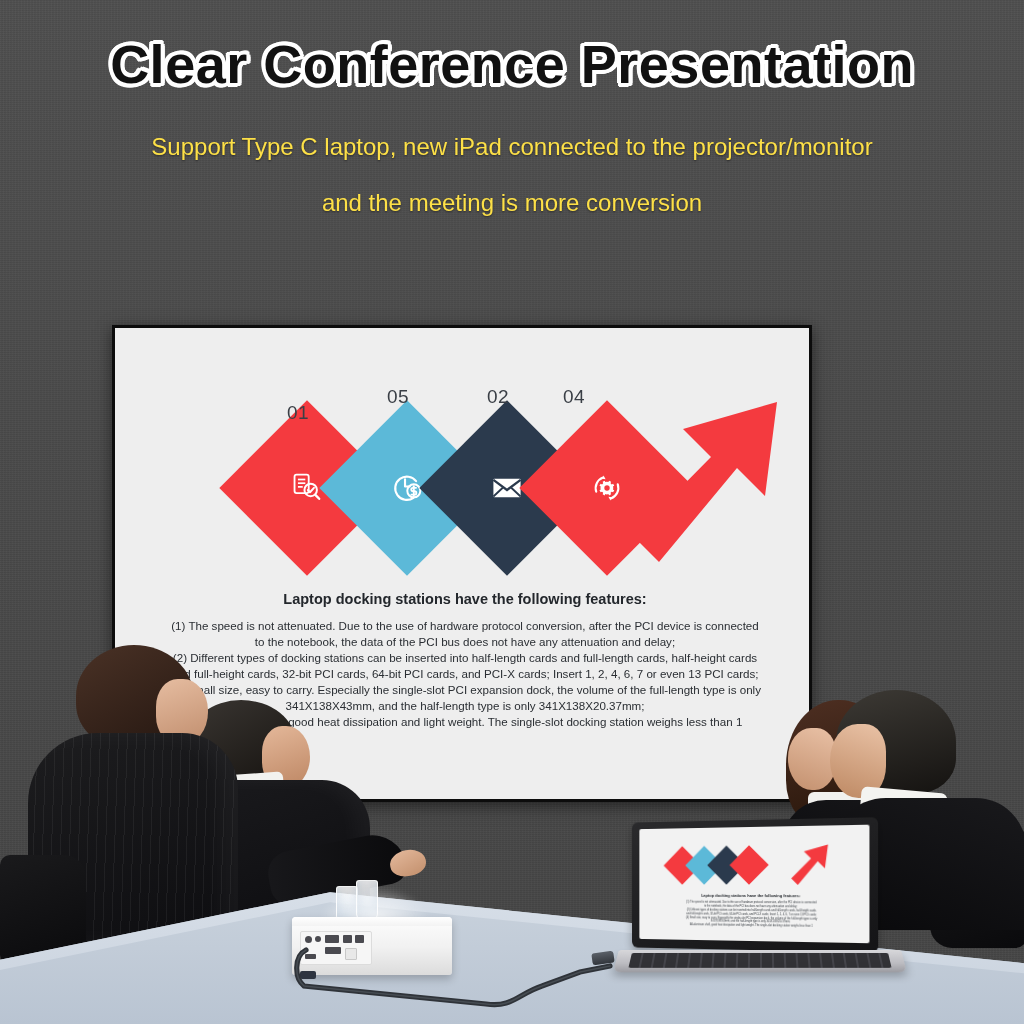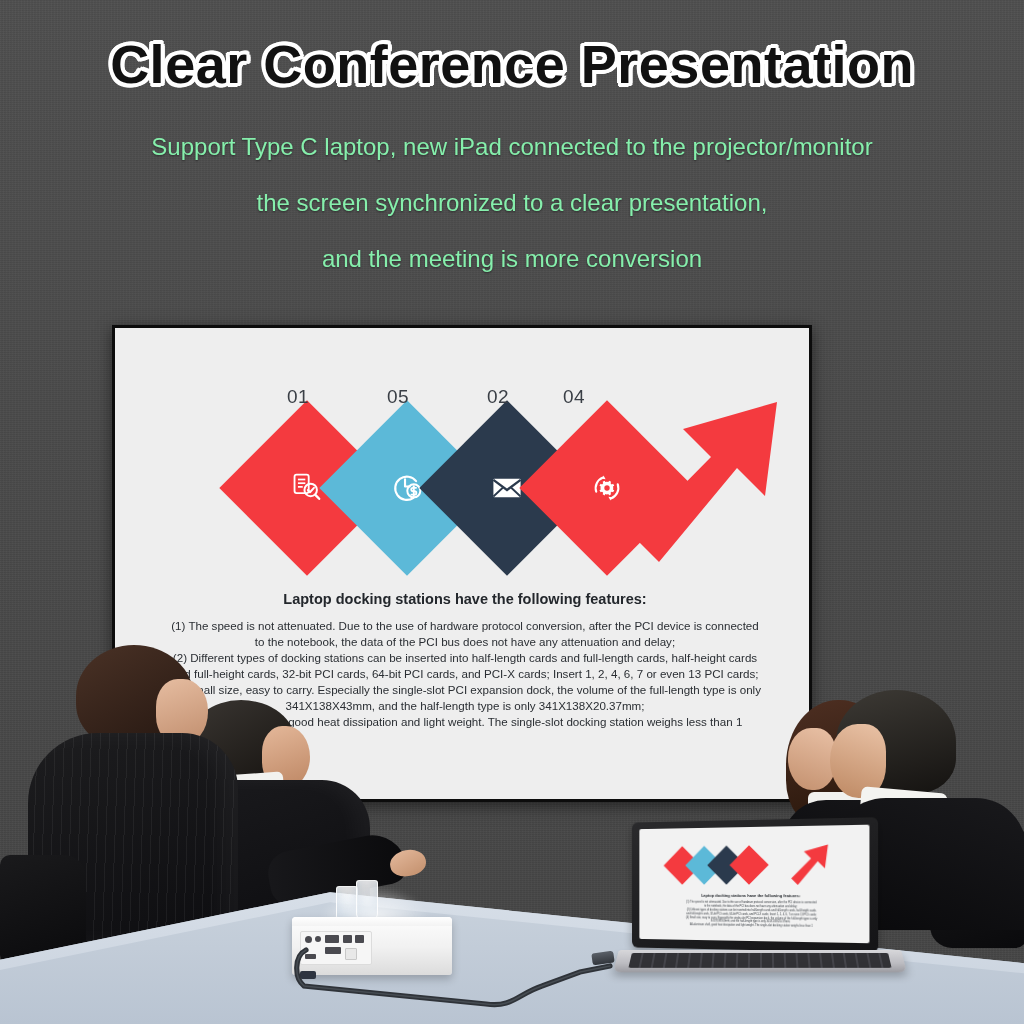--- a/index.html
+++ b/index.html
@@ -24,21 +24,21 @@
   .main-title {
     font-size:54px; font-weight:bold; letter-spacing:.5px;
     color:#111; margin-top:36px; line-height:1.05;
     font-stretch:condensed;
     text-shadow:
       -3px -3px 0 #fff,  3px -3px 0 #fff, -3px 3px 0 #fff, 3px 3px 0 #fff,
       -4px 0 0 #fff, 4px 0 0 #fff, 0 -4px 0 #fff, 0 4px 0 #fff,
       -4px -2px 0 #fff, 4px 2px 0 #fff, -2px 4px 0 #fff, 2px -4px 0 #fff;
   }
   .subtitle-line {
-    color:#86efac; font-size:24px; line-height:1; margin-top:26px;
+    color:#fde047; font-size:24px; line-height:1; margin-top:26px;
     text-shadow:0 1px 2px rgba(0,0,0,.45);
   }
   .subtitle-line.l1 { margin-top:42px; }
   .subtitle-line.l2 { margin-top:32px; }
   .subtitle-line.l3 { margin-top:32px; }
 
   
   .screen-frame {
     position:absolute; left:112px; top:325px; width:700px; height:477px;
     border:3px solid #0c0c0c; background:#efefef;
@@ -59,21 +59,21 @@
   .diamond .dicon { transform:rotate(-45deg); width:34px; height:34px; }
   .d1 { left:130px; top:80px;  background:#f43a3f; }
   .d2 { left:230px; top:80px;  background:#5cb9d8; }
   .d3 { left:330px; top:80px;  background:#2b3a4d; }
   .d4 { left:430px; top:80px;  background:#f43a3f; }
 
   .num {
     position:absolute; font-size:19px; color:#3a3f46; font-weight:500;
     letter-spacing:.5px;
   }
-  .n1 { left:172px; top:40px; }
+  .n1 { left:172px; top:56px; }
   .n2 { left:272px; top:40px; }
   .n3 { left:372px; top:40px; }
   .n4 { left:448px; top:40px; }
 
   .big-arrow { position:absolute; left:400px; top:-2px; width:300px; height:250px; }
 
   
   .slide-heading {
     position:absolute; left:0; top:263px; width:700px; text-align:center;
     font-size:14.5px; font-weight:bold; color:#23272c;
@@ -227,21 +227,20 @@
     transform:rotate(-8deg); }
 </style>
 </head>
 <body>
 
 <div class="stage"></div>
 
 <div class="headings">
   <div class="main-title">Clear Conference Presentation</div>
   <div class="subtitle-line l1">Support Type C laptop, new iPad connected to the projector/monitor</div>
-  <div class="subtitle-line l2">the screen synchronized to a clear presentation,</div>
   <div class="subtitle-line l3">and the meeting is more conversion</div>
 </div>
 
 <div class="screen-frame">
   <div class="screen-inner">
 
     <div class="slide-graphic">
 
       <svg class="big-arrow" viewBox="0 0 300 250">
         <path d="M118 192 L196 113 L168 85 L262 58 L250 152 L222 124 L144 218 Z" fill="#f43a3f"></path>

